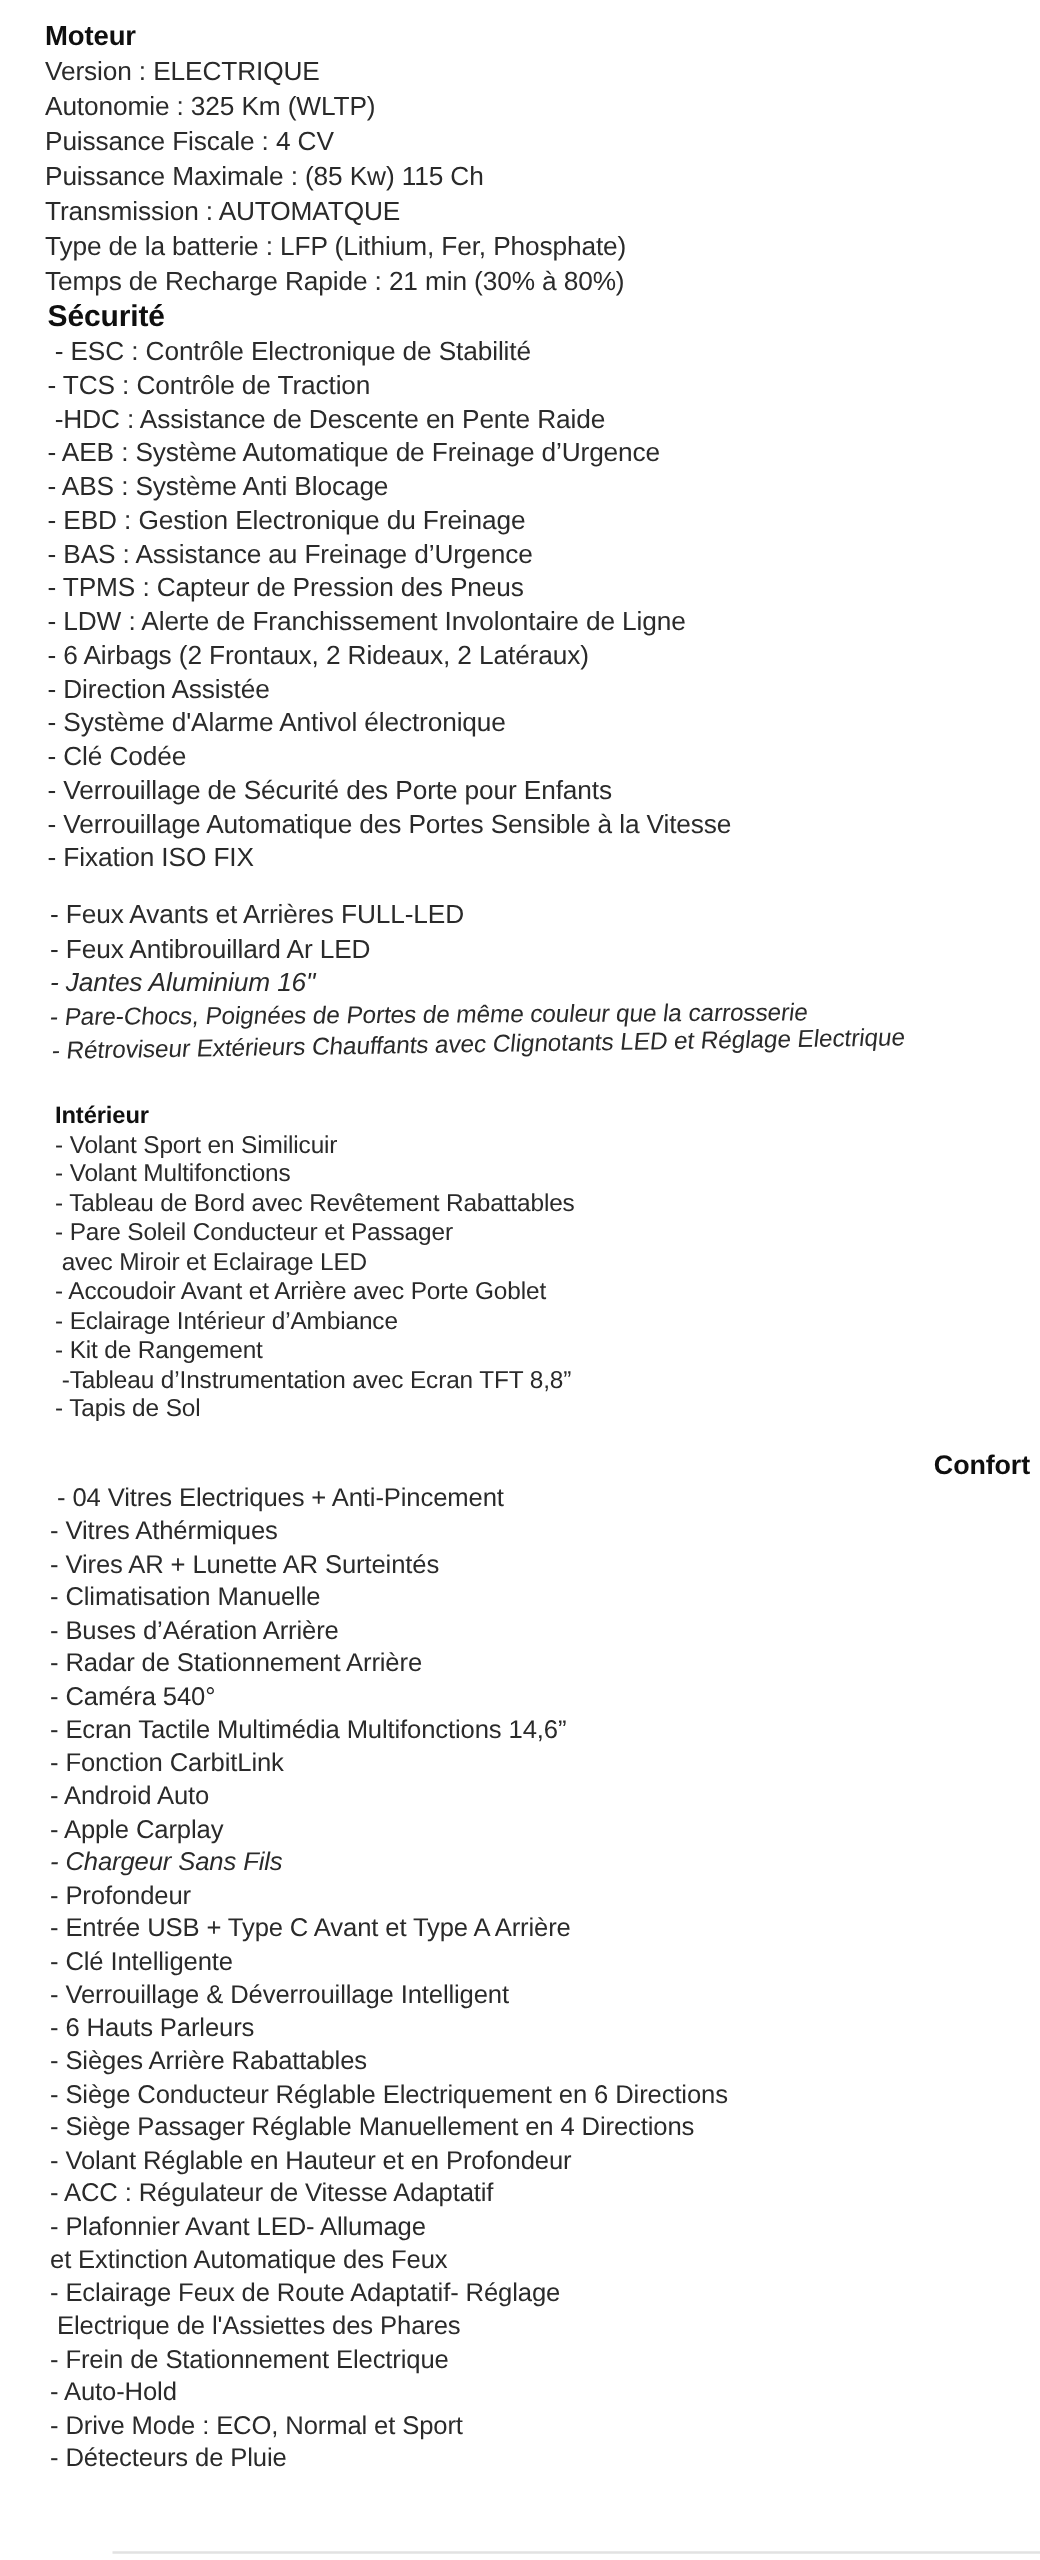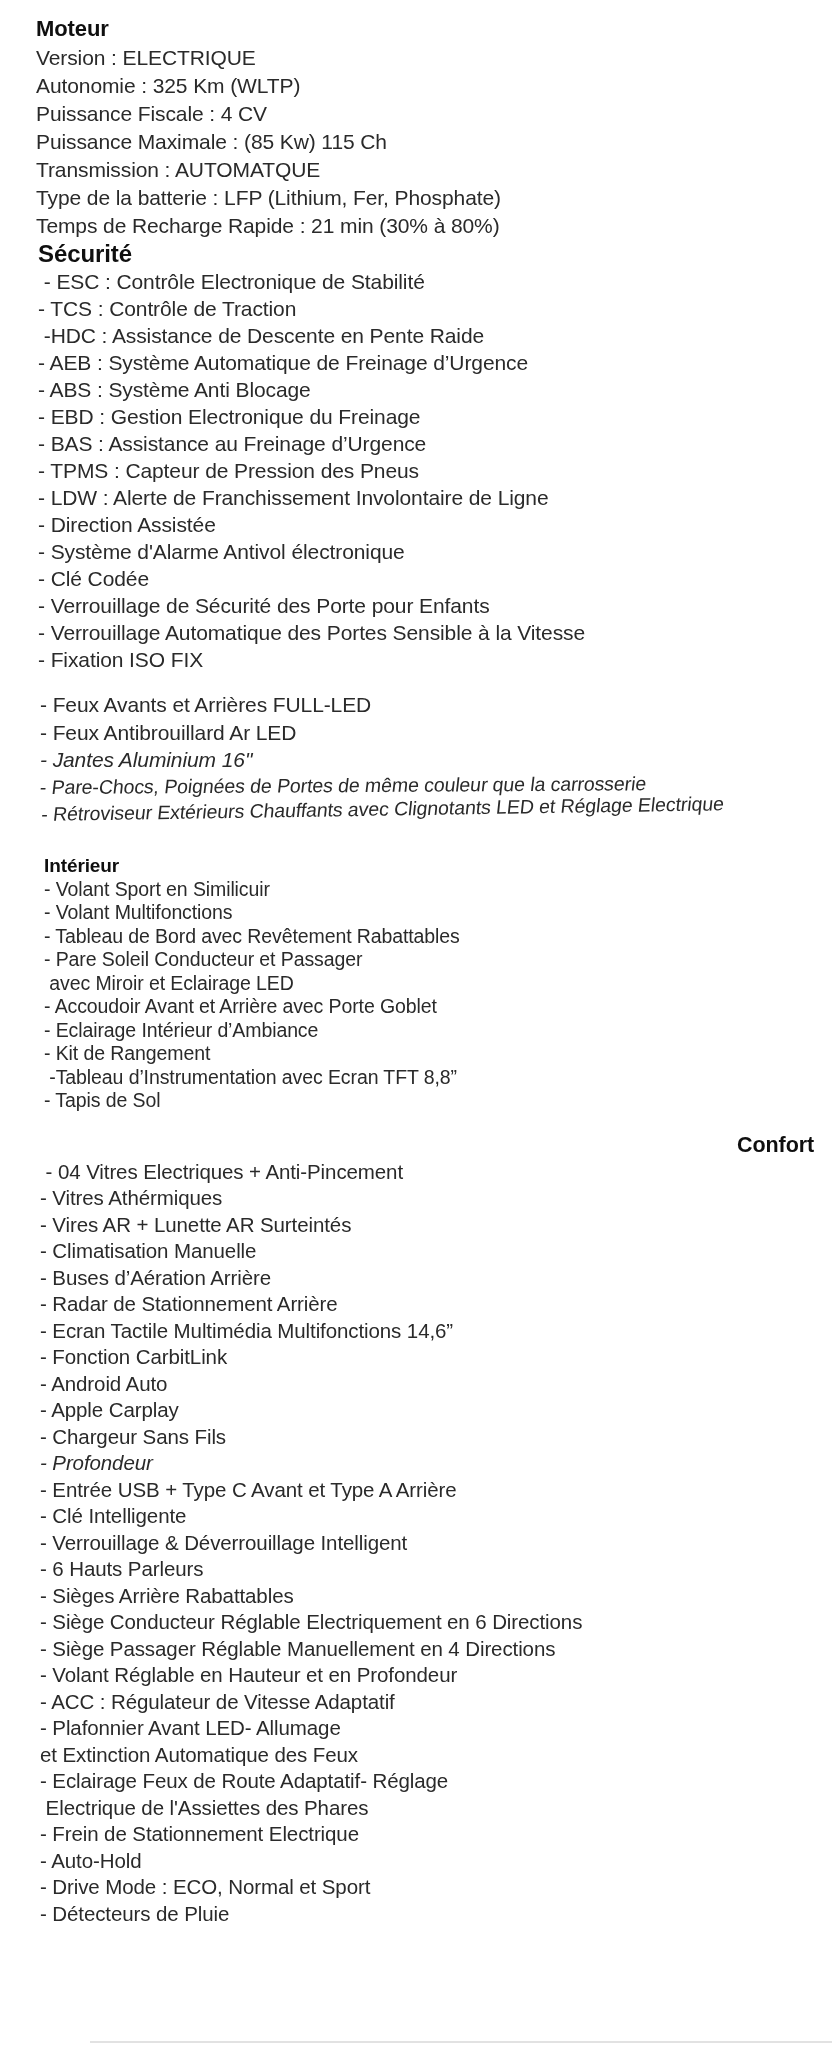--- a/index.html
+++ b/index.html
@@ -5,21 +5,21 @@
   html, body { margin:0; padding:0; }
   body {
     width:832px; height:2048px;
     background:#ffffff;
     color:#2a2a2a;
     font-family:"Liberation Sans", sans-serif;
     position:relative;
     overflow:hidden;
     letter-spacing:-0.1px;
   }
-  .page { padding:14px 18px 0 36px; }
+  .page { padding:14px 8px 0 36px; }
 
   section { margin:0; }
   .sec-title { margin:0; font-weight:700; color:#0f0f0f; }
   .line { white-space:pre-wrap; }
 
   
   section[data-idx="0"] { font-size:21px; line-height:28px; }
   section[data-idx="0"] .sec-title { font-size:22px; line-height:30px; }
 
   
@@ -66,20 +66,21 @@
         <h2 class="sec-title">Sécurité</h2>
         <div class="line"> - ESC : Contrôle Electronique de Stabilité</div>
         <div class="line">- TCS : Contrôle de Traction</div>
         <div class="line"> -HDC : Assistance de Descente en Pente Raide</div>
         <div class="line">- AEB : Système Automatique de Freinage d’Urgence</div>
         <div class="line">- ABS : Système Anti Blocage</div>
         <div class="line">- EBD : Gestion Electronique du Freinage</div>
         <div class="line">- BAS : Assistance au Freinage d’Urgence</div>
         <div class="line">- TPMS : Capteur de Pression des Pneus</div>
         <div class="line">- LDW : Alerte de Franchissement Involontaire de Ligne</div>
+        <div class="line">- 6 Airbags (2 Frontaux, 2 Rideaux, 2 Latéraux)</div>
         <div class="line">- Direction Assistée</div>
         <div class="line">- Système d'Alarme Antivol électronique</div>
         <div class="line">- Clé Codée</div>
         <div class="line">- Verrouillage de Sécurité des Porte pour Enfants</div>
         <div class="line">- Verrouillage Automatique des Portes Sensible à la Vitesse</div>
         <div class="line">- Fixation ISO FIX</div>
       </section>
       <section data-idx="2">
         <div class="line">- Feux Avants et Arrières FULL-LED</div>
         <div class="line">- Feux Antibrouillard Ar LED</div>
@@ -101,20 +102,21 @@
         <div class="line">- Tapis de Sol</div>
       </section>
       <section data-idx="4">
         <h2 class="sec-title">Confort</h2>
         <div class="line"> - 04 Vitres Electriques + Anti-Pincement</div>
         <div class="line">- Vitres Athérmiques</div>
         <div class="line">- Vires AR + Lunette AR Surteintés</div>
         <div class="line">- Climatisation Manuelle</div>
         <div class="line">- Buses d’Aération Arrière</div>
         <div class="line">- Radar de Stationnement Arrière</div>
+        <div class="line">- Caméra 540°</div>
         <div class="line">- Ecran Tactile Multimédia Multifonctions 14,6”</div>
         <div class="line">- Fonction CarbitLink</div>
         <div class="line">- Android Auto</div>
         <div class="line">- Apple Carplay</div>
         <div class="line">- Chargeur Sans Fils</div>
         <div class="line">- Profondeur</div>
         <div class="line">- Entrée USB + Type C Avant et Type A Arrière</div>
         <div class="line">- Clé Intelligente</div>
         <div class="line">- Verrouillage &amp; Déverrouillage Intelligent</div>
         <div class="line">- 6 Hauts Parleurs</div>

